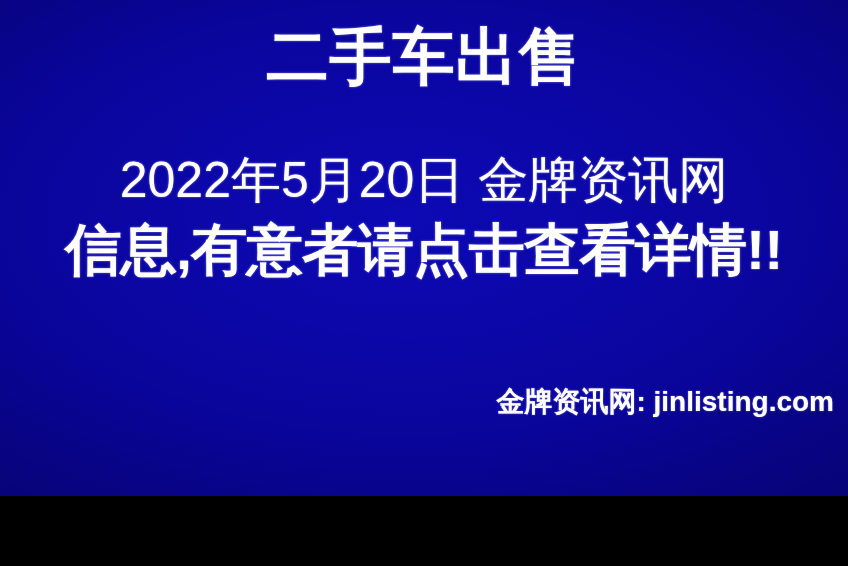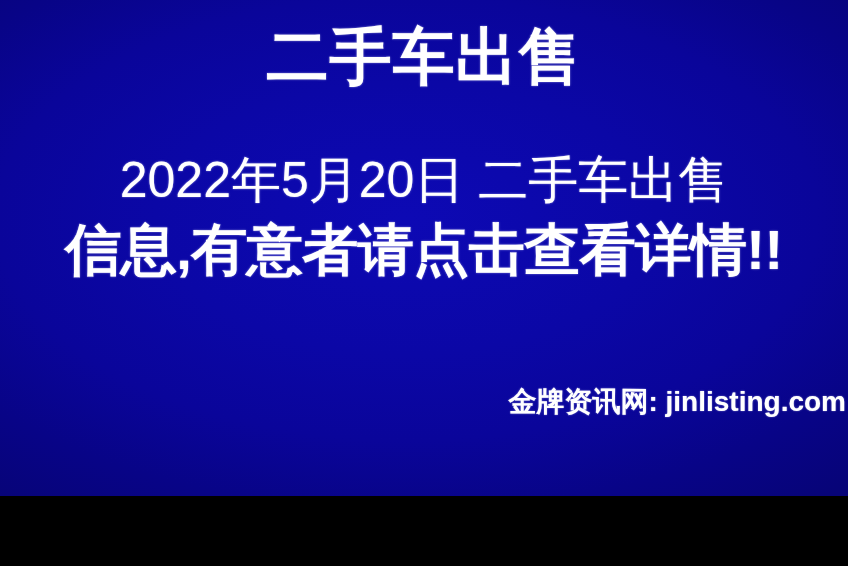--- a/index.html
+++ b/index.html
@@ -74,21 +74,21 @@
     font-size: 56px;
     line-height: 1.26;
     font-weight: 700;
     letter-spacing: -0.5px;
     margin-top: 2px;
   }
 
   
   .footer-row {
     position: absolute;
-    right: 2px;
+    right: 14px;
     bottom: 78px;
     text-align: right;
   }
   .footer-text {
     display: inline-block;
     font-size: 28px;
     line-height: 1.15;
     font-weight: 700;
     letter-spacing: 0px;
     color: #ffffff;
@@ -100,21 +100,21 @@
 </head>
 <body>
 
 <div id="poster">
 
   <div class="title-row">
     <span class="title-text">二手车出售</span>
   </div>
 
   <div class="body-block">
-    <span class="body-line body-line-1">2022年5月20日 二手车出售</span>
+    <span class="body-line body-line-1">2022年5月20日 金牌资讯网</span>
     <span class="body-line body-line-2">信息,有意者请点击查看详情!!</span>
   </div>
 
   <div class="footer-row">
     <span class="footer-text">金牌资讯网: jinlisting.com</span>
   </div>
 
 </div>
 
 </body></html>

